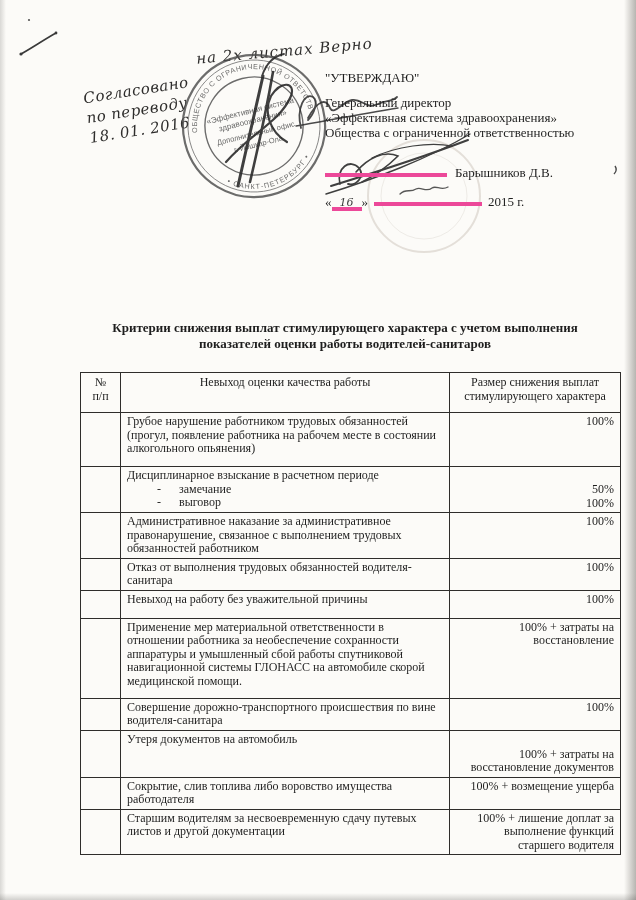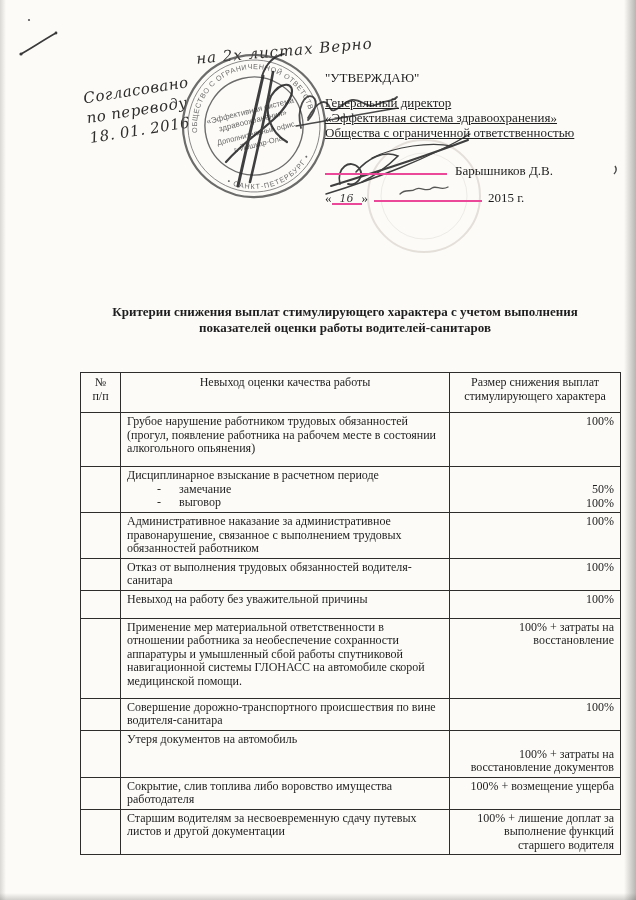--- a/index.html
+++ b/index.html
@@ -19,35 +19,35 @@
 
   .hand{font-family:"DejaVu Serif", serif;font-style:italic;color:#2e2d2c;}
   .hand-left-note{position:absolute;left:86px;top:80px;transform:rotate(-9deg);
     font-size:15px;line-height:20px;letter-spacing:.5px;}
   .hand-top-note{position:absolute;left:196px;top:42px;transform:rotate(-5deg);
     font-size:15px;letter-spacing:1px;}
 
   
   .approve{position:absolute;left:325px;top:70px;font-size:13px;line-height:15px;width:290px;}
   .approve .heading{margin-bottom:10px;}
-  .approve .line{margin:0;text-decoration:underline;}
+  .approve .line{margin:0;}
   .sig-row{margin-top:20px;white-space:nowrap;}
-  .uline{display:inline-block;border-bottom:2px solid #ec4899;height:13px;vertical-align:baseline;}
+  .uline{display:inline-block;border-bottom:4px solid #ec4899;height:13px;vertical-align:baseline;}
   .sigline{width:122px;margin-right:8px;}
   .date-row{margin-top:9px;white-space:nowrap;}
   .day-gap{width:30px;text-align:center;position:relative;}
   .day-gap .hand{font-size:11px;font-style:italic;color:#3a3a3a;}
   .month-gap{width:108px;margin:0 6px;position:relative;}
 
   
   .appendix{position:absolute;left:325px;top:234px;font-weight:bold;
     font-size:13px;line-height:15.6px;width:300px;}
 
   
-  .doc-title{position:absolute;left:84px;top:304px;width:522px;text-align:center;
+  .doc-title{position:absolute;left:84px;top:320px;width:522px;text-align:center;
     font-weight:bold;font-size:13px;line-height:16px;white-space:pre-line;}
 
   
   table.criteria{position:absolute;left:80px;top:372px;width:540px;
     border-collapse:collapse;table-layout:fixed;font-size:12px;line-height:13.5px;}
   table.criteria col.c-num{width:40px;}
   table.criteria col.c-crit{width:329px;}
   table.criteria col.c-val{width:171px;}
   table.criteria th, table.criteria td{border:1px solid #2f2d2b;font-weight:normal;
     padding:2px 6px;vertical-align:top;}

